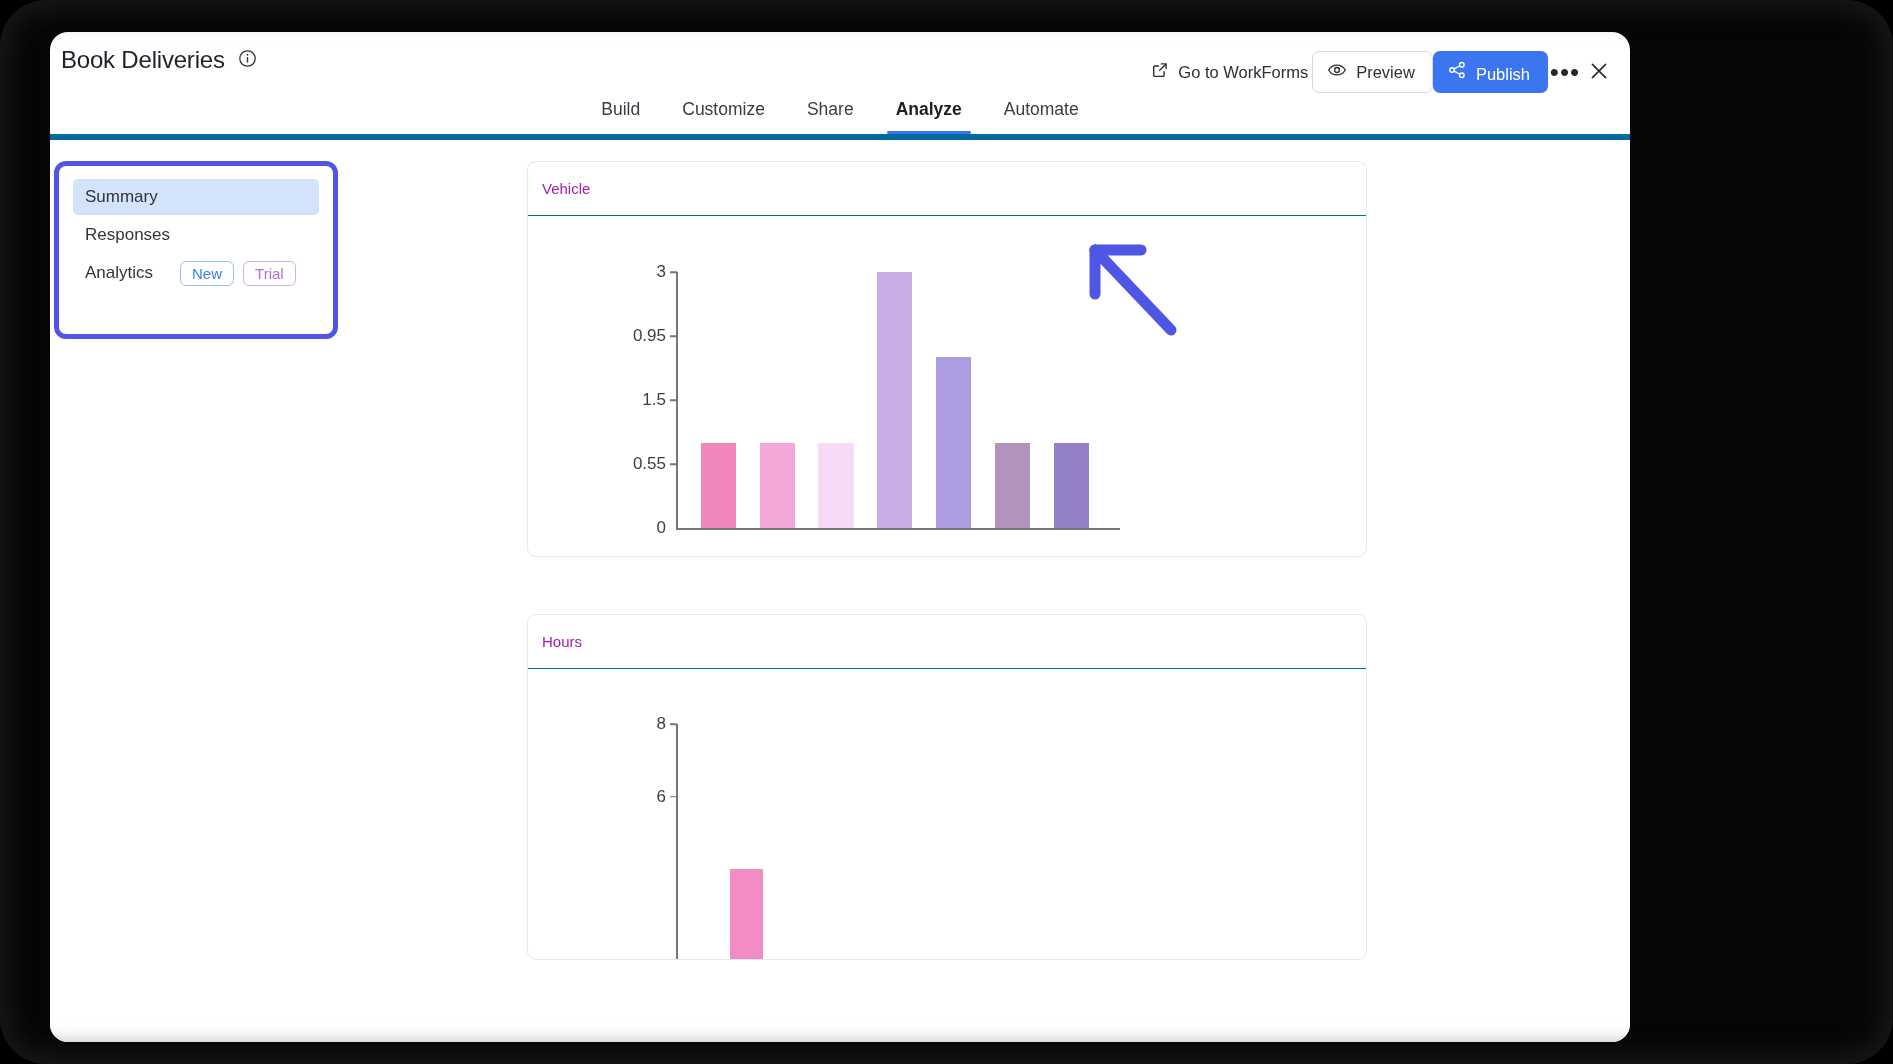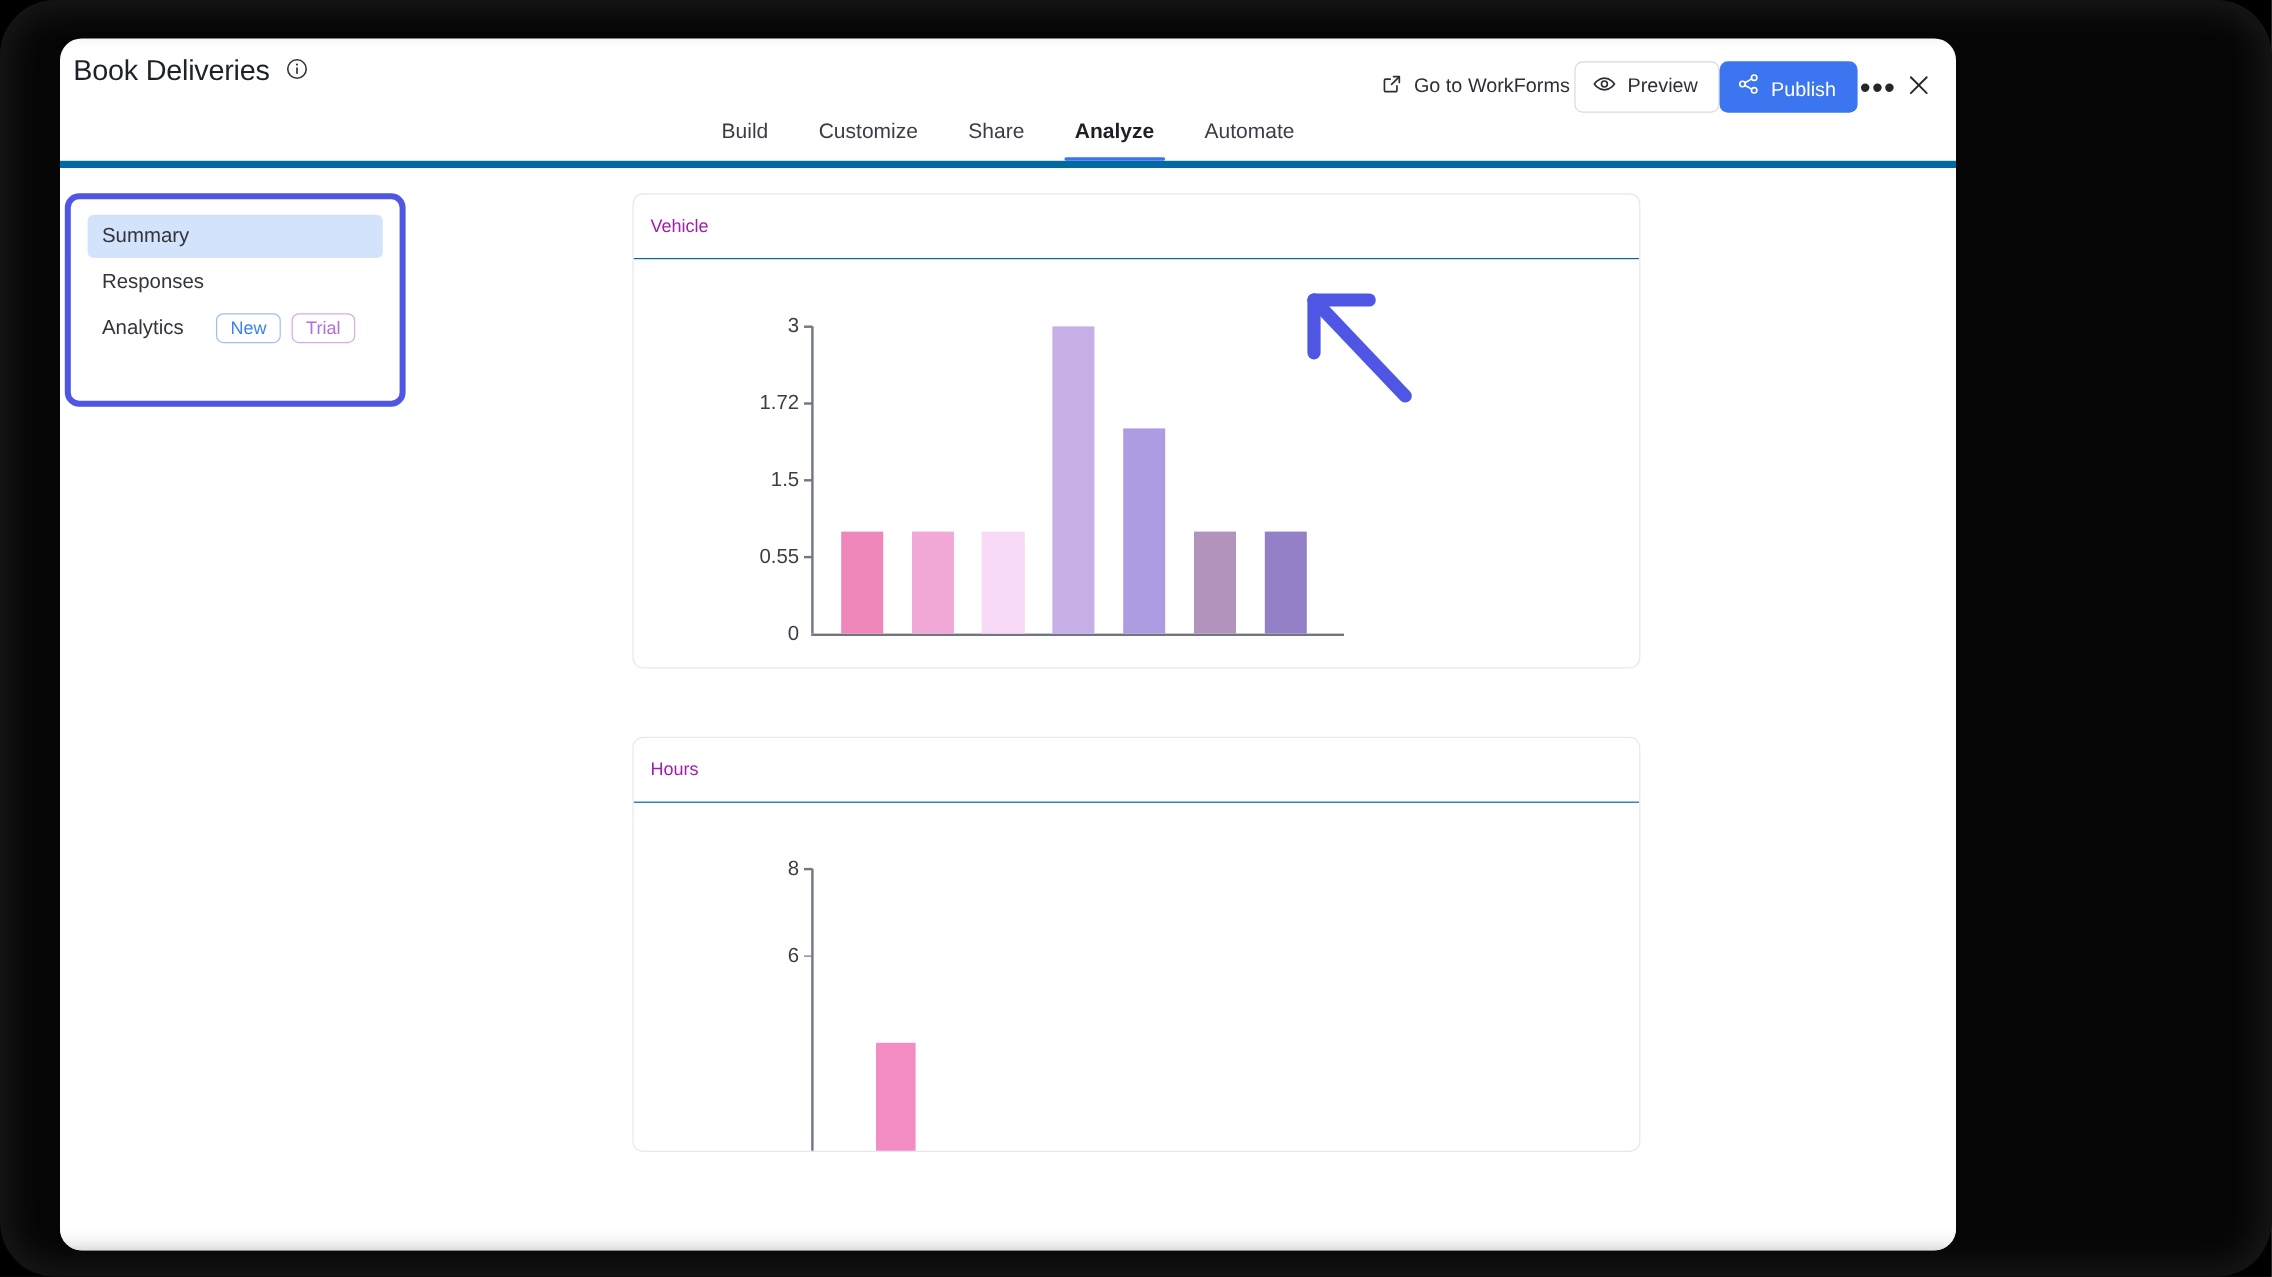--- a/index.html
+++ b/index.html
@@ -311,21 +311,21 @@
             </div>
             <div class="card-body" style="height: 340px;">
               <div class="plot" style="position: absolute; inset: 0px;">
                 <div class="yaxis-line" style="left: 148px; top: 56px; height: 256px;"></div>
                 <div class="xaxis-line" style="left: 148px; top: 312px; width: 444px;"></div>
                 <div class="ytick-label" style="left: 80px; top: 312px; width: 58px;">0</div>
                 <div class="ytick-label" style="left: 80px; top: 248px; width: 58px;">0.55</div>
                 <div class="ytick-mark" style="left: 142px; top: 248px;"></div>
                 <div class="ytick-label" style="left: 80px; top: 184px; width: 58px;">1.5</div>
                 <div class="ytick-mark" style="left: 142px; top: 184px;"></div>
-                <div class="ytick-label" style="left: 80px; top: 120px; width: 58px;">1.72</div>
+                <div class="ytick-label" style="left: 80px; top: 120px; width: 58px;">0.95</div>
                 <div class="ytick-mark" style="left: 142px; top: 120px;"></div>
                 <div class="ytick-label" style="left: 80px; top: 56px; width: 58px;">3</div>
                 <div class="ytick-mark" style="left: 142px; top: 56px;"></div>
                 <div class="bar" style="left: 172.699px; width: 35.2848px; height: 85.3333px; top: 226.667px; bottom: auto; background: rgb(239, 135, 187);"></div>
                 <div class="bar" style="left: 231.507px; width: 35.2848px; height: 85.3333px; top: 226.667px; bottom: auto; background: rgb(242, 169, 216);"></div>
                 <div class="bar" style="left: 290.315px; width: 35.2848px; height: 85.3333px; top: 226.667px; bottom: auto; background: rgb(248, 217, 246);"></div>
                 <div class="bar" style="left: 349.123px; width: 35.2848px; height: 256px; top: 56px; bottom: auto; background: rgb(199, 174, 230);"></div>
                 <div class="bar" style="left: 407.931px; width: 35.2848px; height: 170.667px; top: 141.333px; bottom: auto; background: rgb(173, 156, 226);"></div>
                 <div class="bar" style="left: 466.739px; width: 35.2848px; height: 85.3333px; top: 226.667px; bottom: auto; background: rgb(178, 147, 187);"></div>
                 <div class="bar" style="left: 525.547px; width: 35.2848px; height: 85.3333px; top: 226.667px; bottom: auto; background: rgb(147, 128, 198);"></div>

